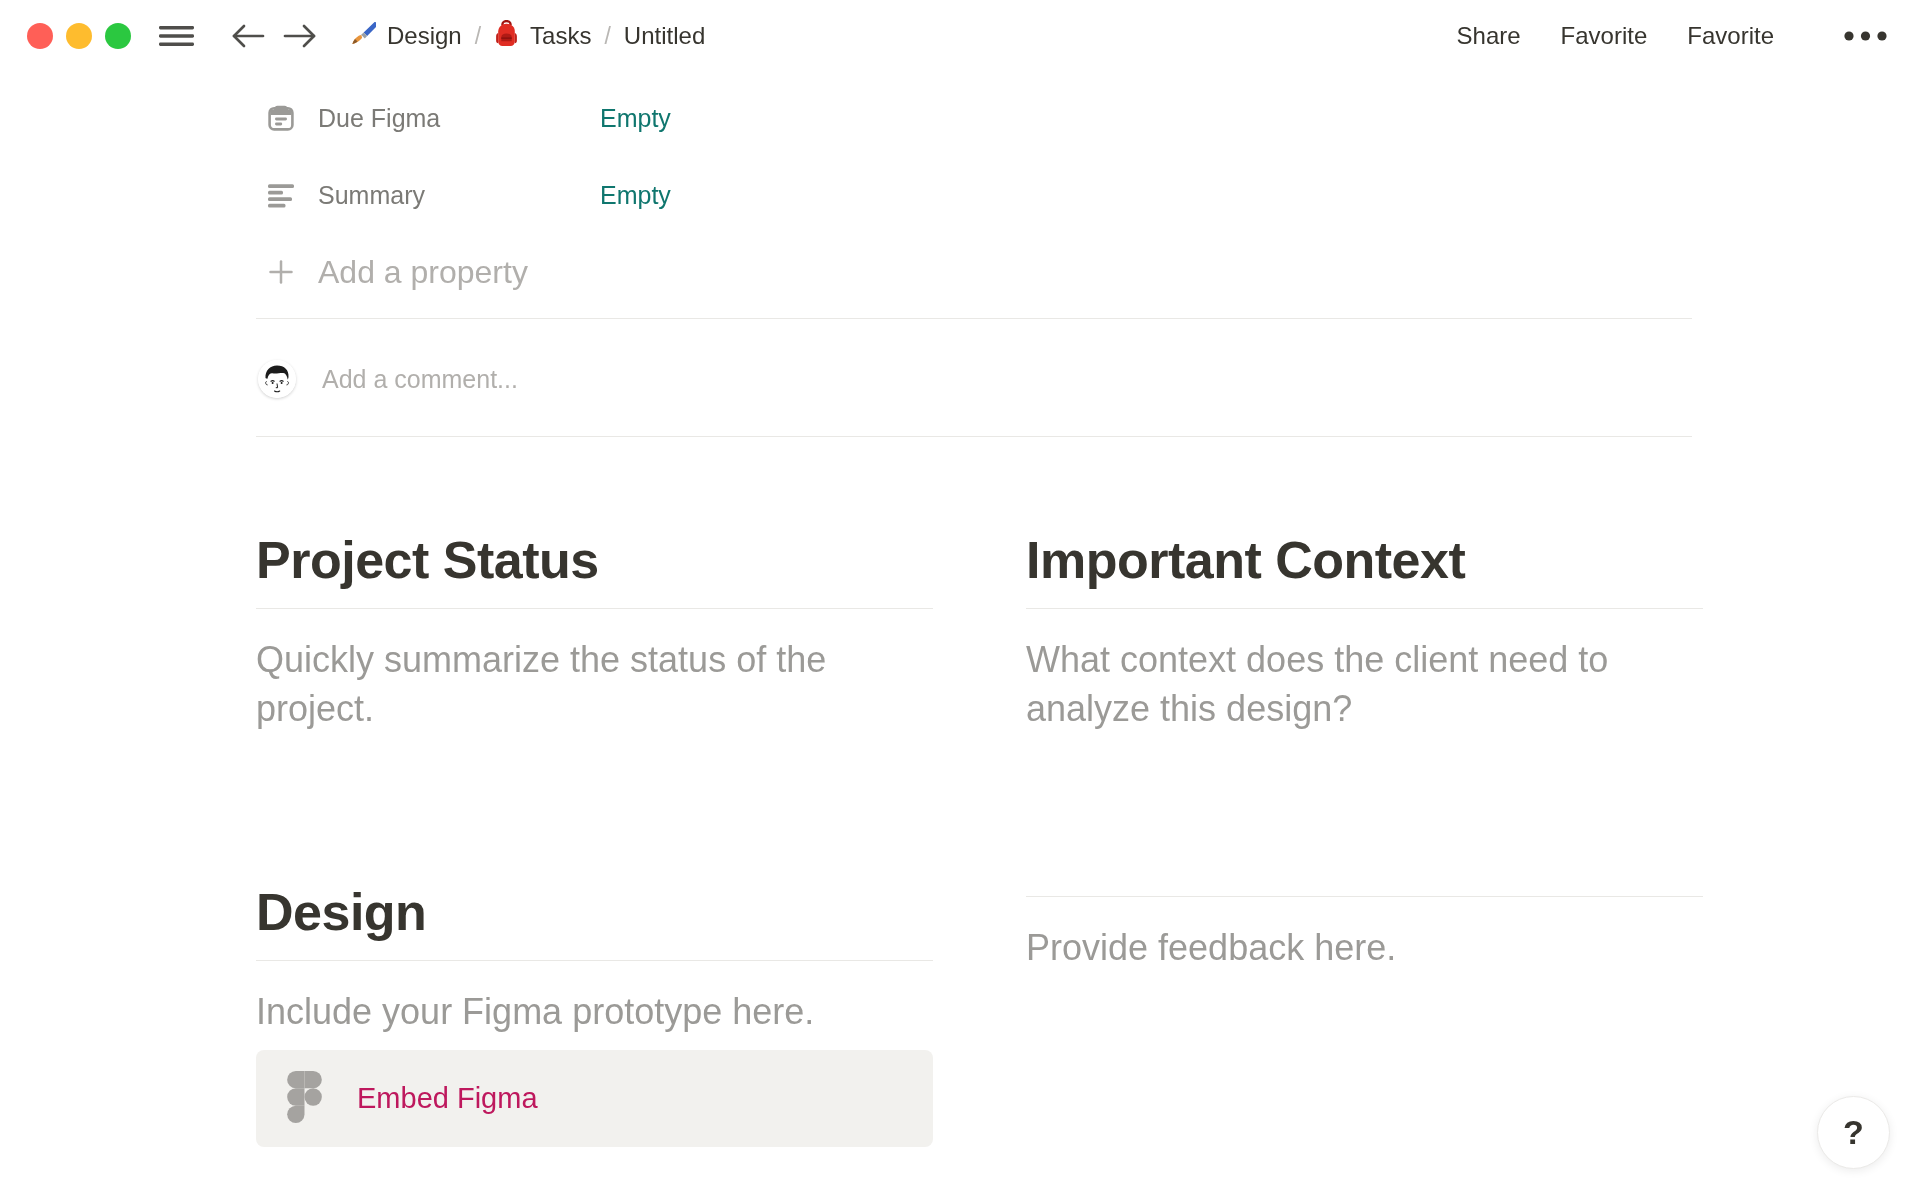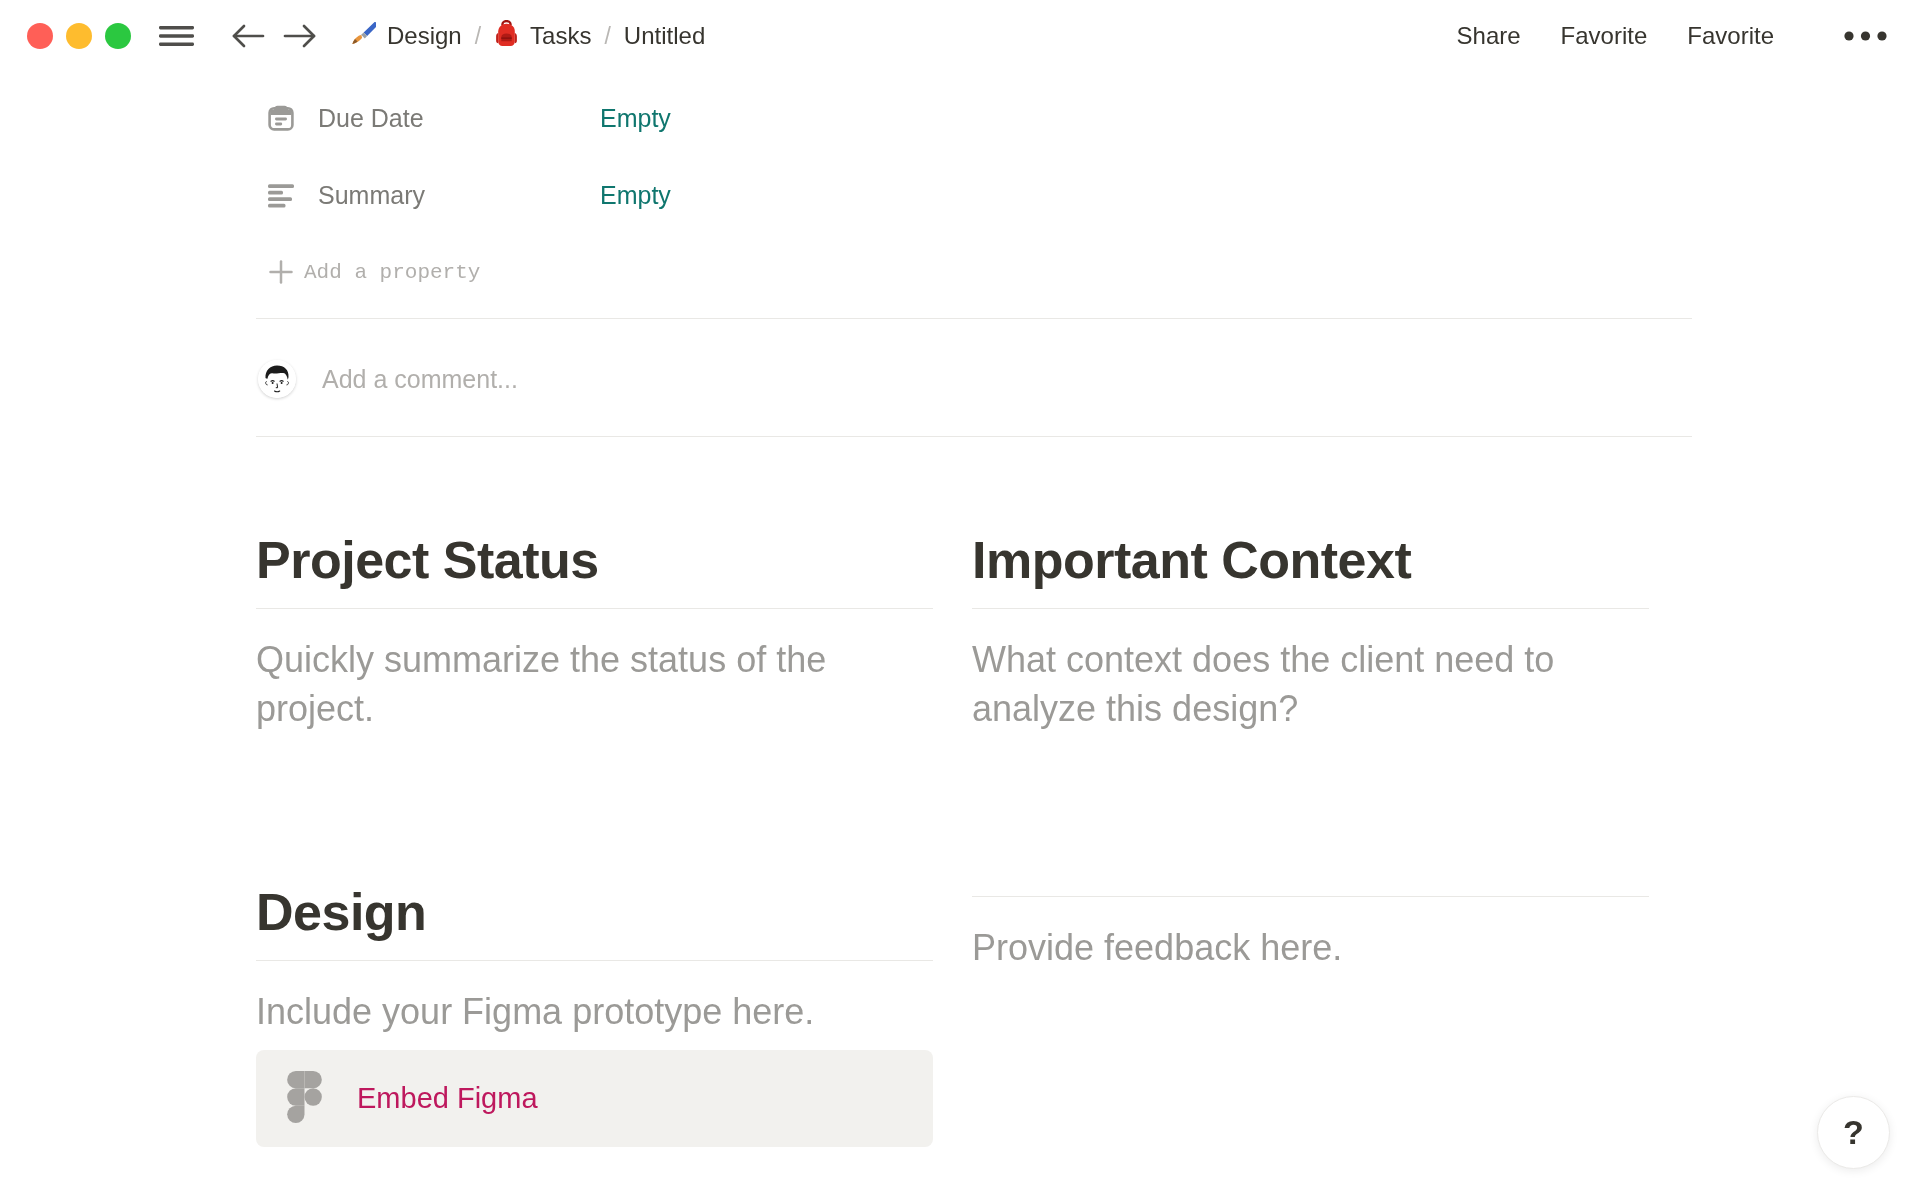--- a/index.html
+++ b/index.html
@@ -37,35 +37,35 @@
   .more-btn { margin-left: 30px; }
 
   
   .properties { position: absolute; left: 256px; top: 84px; width: 1436px; padding-top: 11px; }
   .prop-row { display: flex; align-items: center; height: 46px; margin-bottom: 31px; }
   .prop-icon { width: 26px; height: 26px; margin-left: 12px; display: flex; align-items: center; cursor: pointer; }
   .prop-label { width: 282px; margin-left: 24px; font-size: 25px; color: #7b7a76; cursor: pointer; }
   .prop-value { font-size: 25px; color: #0f766e; cursor: pointer; }
   .add-prop { display: flex; align-items: center; height: 46px; margin-top: 4px; cursor: pointer; }
   .add-prop .plus { width: 26px; height: 26px; margin-left: 12px; }
-  .add-prop-label { margin-left: 10px; font-size: 21px; color: #b1afac; font-family: Liberation Mono, monospace; }
+  .add-prop-label { margin-left: 24px; font-size: 32px; color: #b1afac; }
 
   .divider { position: absolute; left: 256px; width: 1436px; height: 1px; background: #e9e8e5; }
   .divider-1 { top: 318px; }
   .divider-2 { top: 436px; }
 
   
   .comment-row { position: absolute; left: 258px; top: 360px; display: flex; align-items: center; cursor: text; }
   .avatar { width: 38px; height: 38px; border-radius: 50%; overflow: hidden; box-shadow: 0 1px 3px rgba(0,0,0,0.18); background: #fff; flex: none; }
   .comment-placeholder { margin-left: 26px; font-size: 25px; color: #b1afac; }
 
   
   .columns {
     position: absolute; left: 256px; top: 528px; width: 1447px;
-    display: grid; grid-template-columns: 677px 677px; column-gap: 39px;
+    display: grid; grid-template-columns: 677px 677px; column-gap: 93px;
     grid-template-rows: 352px auto;
   }
   .section h2 {
     font-size: 52px; line-height: 64px; font-weight: 700;
     letter-spacing: -0.5px; color: #37352f; cursor: text;
   }
   .sec-divider { height: 1px; background: #e9e8e5; margin-top: 16px; }
   .section p { margin-top: 26px; font-size: 36px; line-height: 49px; color: #9b9a97; cursor: text; }
 
   .embed-block {
@@ -168,21 +168,21 @@
     <div class="prop-row">
       <span class="prop-icon">
         <svg width="26" height="26" viewBox="0 0 26 26">
           <rect x="1.6" y="3.2" width="22.8" height="21.2" rx="4.5" fill="none" stroke="#9b9a97" stroke-width="2.6"></rect>
           <path d="M2.5 4.5h21v5.5h-21z" fill="#9b9a97"></path>
           <path d="M6 4.2c0-1.9 1.6-3.4 3.6-3.4h6.8c2 0 3.6 1.5 3.6 3.4v5.5H6z" fill="#9b9a97"></path>
           <rect x="7" y="12.6" width="12" height="2.9" rx="1.4" fill="#9b9a97"></rect>
           <rect x="7" y="17.6" width="7.2" height="2.9" rx="1.4" fill="#9b9a97"></rect>
         </svg>
       </span>
-      <span class="prop-label">Due Date</span>
+      <span class="prop-label">Due Figma</span>
       <span class="prop-value">Empty</span>
     </div>
 
     <div class="prop-row">
       <span class="prop-icon">
         <svg width="26" height="26" viewBox="0 0 26 26">
           <rect x="0" y="2.2" width="26" height="3.7" rx="1.5" fill="#9b9a97"></rect>
           <rect x="0" y="8.7" width="15" height="3.7" rx="1.5" fill="#9b9a97"></rect>
           <rect x="0" y="15.2" width="24" height="3.7" rx="1.5" fill="#9b9a97"></rect>
           <rect x="0" y="21.7" width="17.5" height="3.7" rx="1.5" fill="#9b9a97"></rect>

